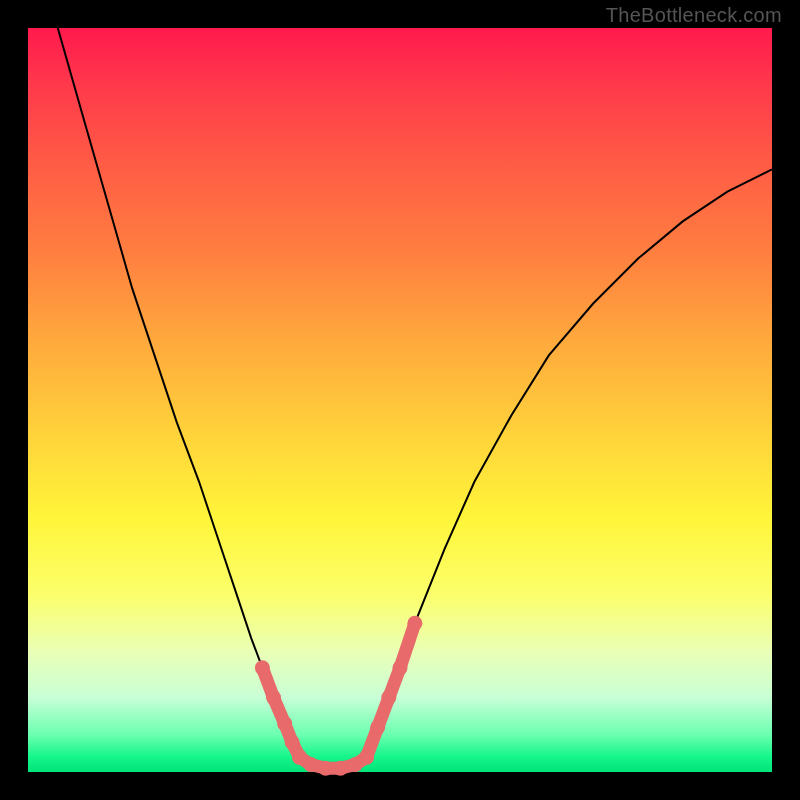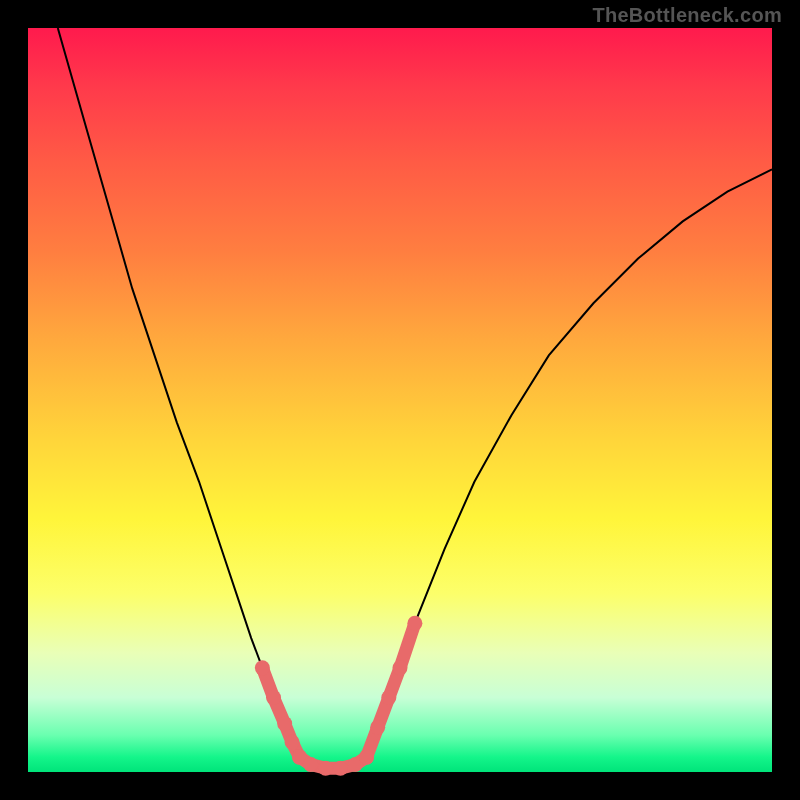--- a/index.html
+++ b/index.html
@@ -38,21 +38,21 @@
       #6bffb0 95%,
       #14f58a 98%,
       #00e47a 100%);
   }
   .watermark {
     position: absolute;
     top: 4px;
     right: 18px;
     font-family: Arial, Helvetica, sans-serif;
     font-size: 20px;
-    font-weight: 700;
+    font-weight: 400;
     color: #555;
     letter-spacing: 0.3px;
     user-select: none;
   }
   svg.curves {
     position: absolute;
     left: 0;
     top: 0;
     width: 744px;
     height: 744px;

